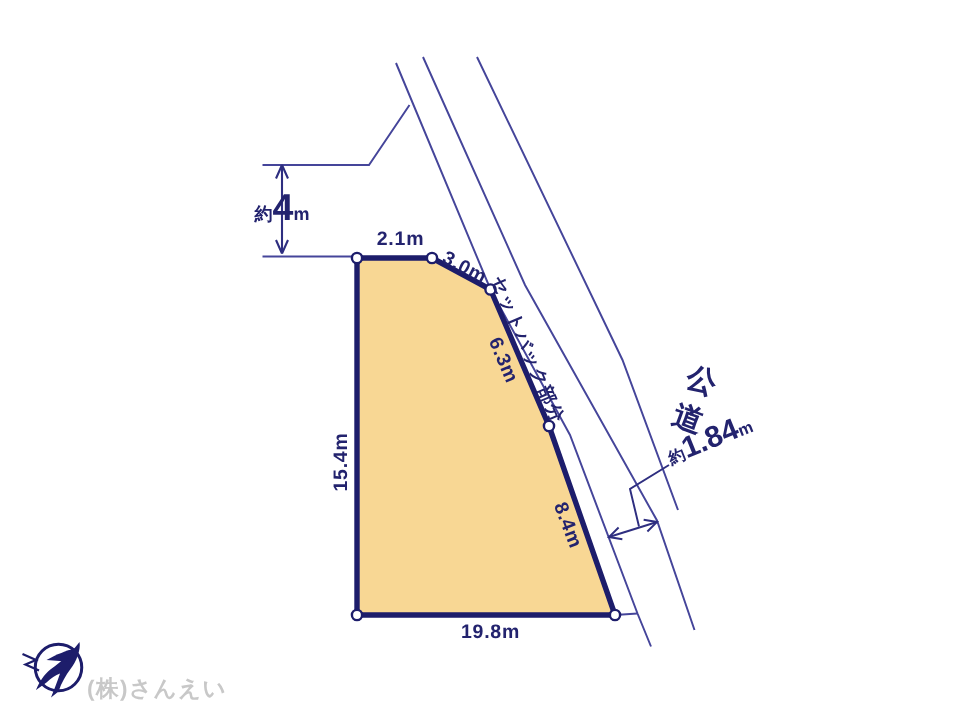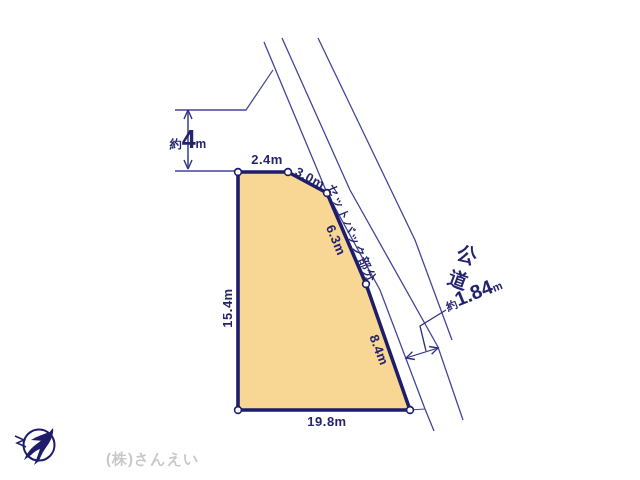--- a/index.html
+++ b/index.html
@@ -26,21 +26,21 @@
   .mixed .small{font-size:12px;font-weight:bold;}
   .mixed .big{font-size:25px;font-weight:bold;}
   .mixed2 .small{font-size:11px;font-weight:bold;}
   .mixed2 .big{font-size:20px;font-weight:bold;}
   .road-col{
     display:flex;flex-direction:column;align-items:center;gap:7px;
     font-size:20px;font-weight:bold;color:#23236e;
   }
   .company{
     position:absolute;left:58px;top:450px;
-    font-size:15px;letter-spacing:1px;color:#c8c8c8;font-weight:bold;margin-left:48px;
+    font-size:15px;letter-spacing:1px;color:#c8c8c8;font-weight:bold;
   }
 </style>
 </head>
 <body>
 
 <div class="stage">
 
   <svg class="draw" width="640" height="480" viewBox="0 0 640 480">
 
     <g stroke="#45459a" stroke-width="1.3" fill="none">
@@ -81,21 +81,21 @@
     </g>
 
     <g>
       <circle cx="39" cy="445" r="15.5" fill="none" stroke="#1d1d6b" stroke-width="2"></circle>
       <path d="M53 428 C47 436 41 441 34 446 C29 450 26 455 24 460 L31 455 C34 452 37 450 40 449 C38 455 36 460 34 465 L39 461 C41 455 44 450 47 446 C51 441 54 433 53 428 Z" fill="#1d1d6b"></path>
       <path d="M50 432 C44 434 38 436 31 440 L44 441 Z" fill="#1d1d6b"></path>
       <path d="M15 436 L24 440 L17 443 L26 447" stroke="#1d1d6b" stroke-width="1.5" fill="none"></path>
     </g>
   </svg>
 
-  <div class="lbl dim" style="left:267px;top:159px;">2.4m</div>
+  <div class="lbl dim" style="left:267px;top:159px;">2.1m</div>
 
   <div class="lbl dim rot28" style="left:310px;top:178px;">3.0m</div>
 
   <div class="lbl dim rot67" style="left:336px;top:240px;">6.3m</div>
 
   <div class="lbl dim rot69" style="left:379px;top:350px;">8.4m</div>
 
   <div class="lbl dim rotm90" style="left:227px;top:308px;">15.4m</div>
 
   <div class="lbl dim" style="left:327px;top:421px;">19.8m</div>

